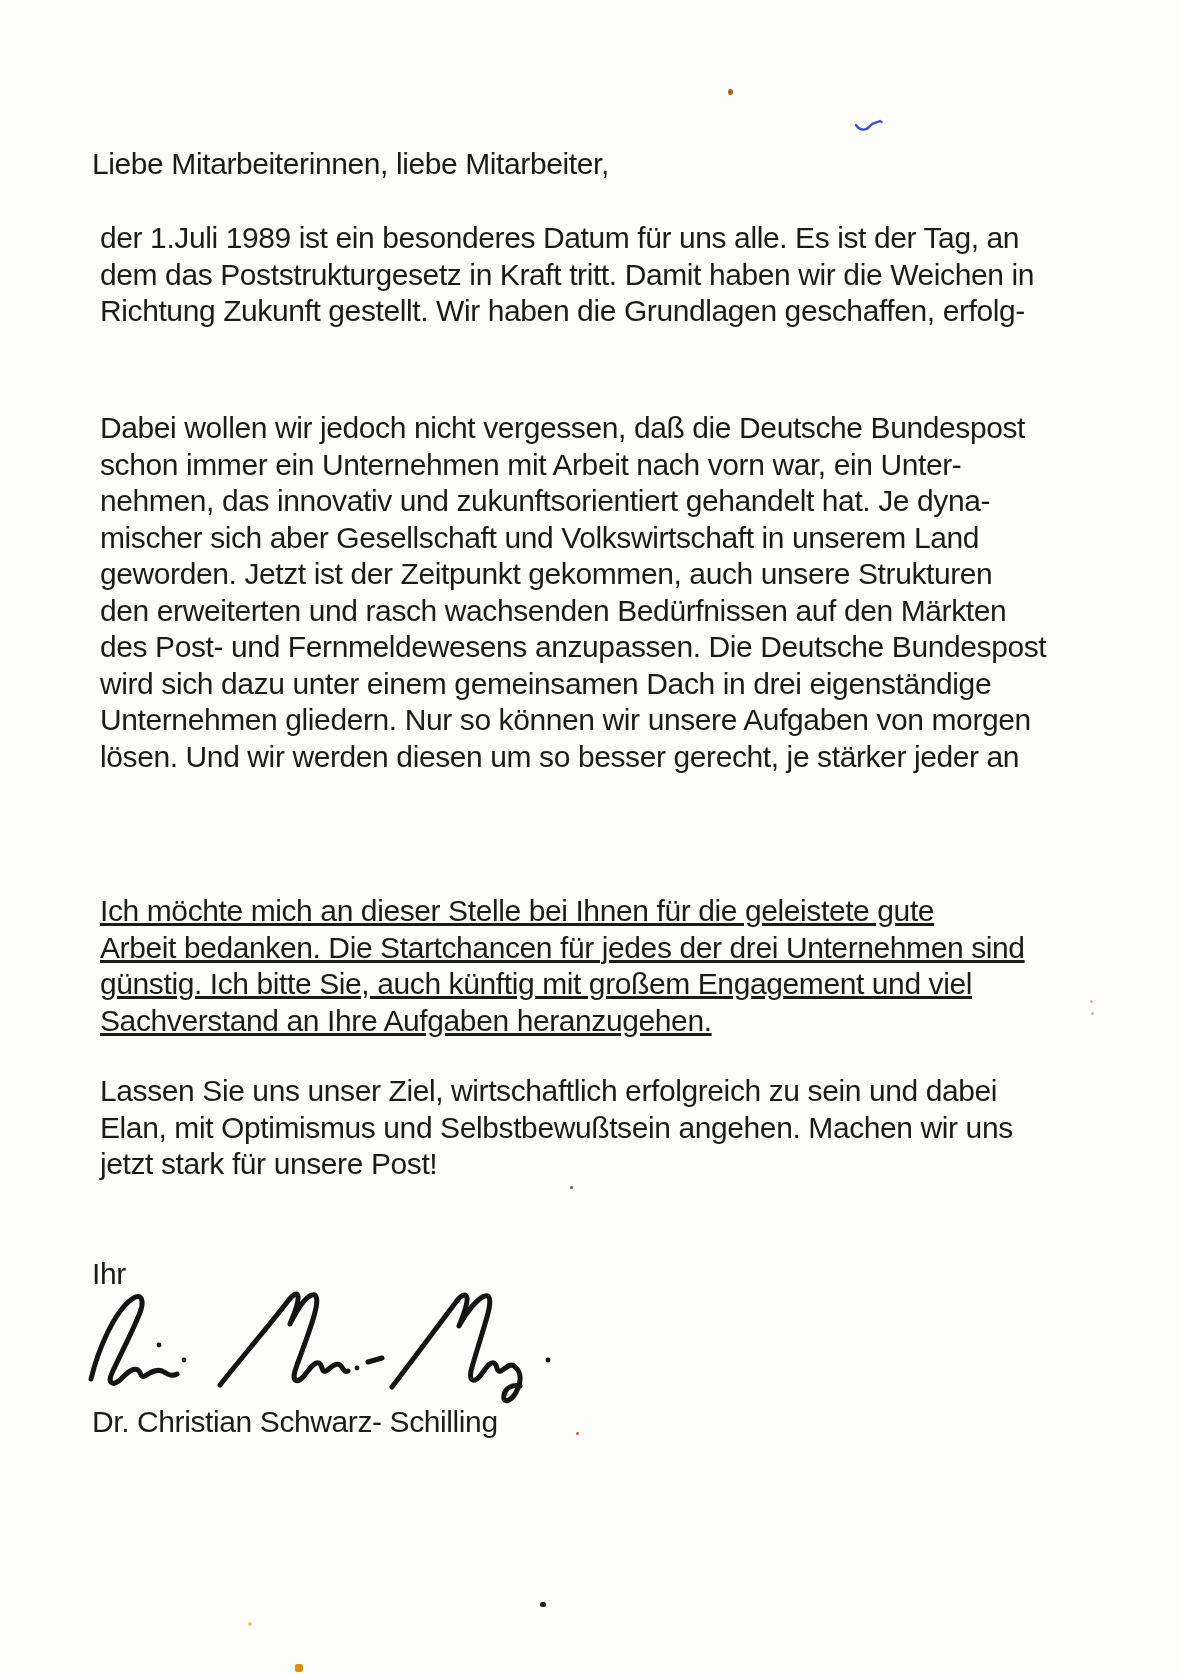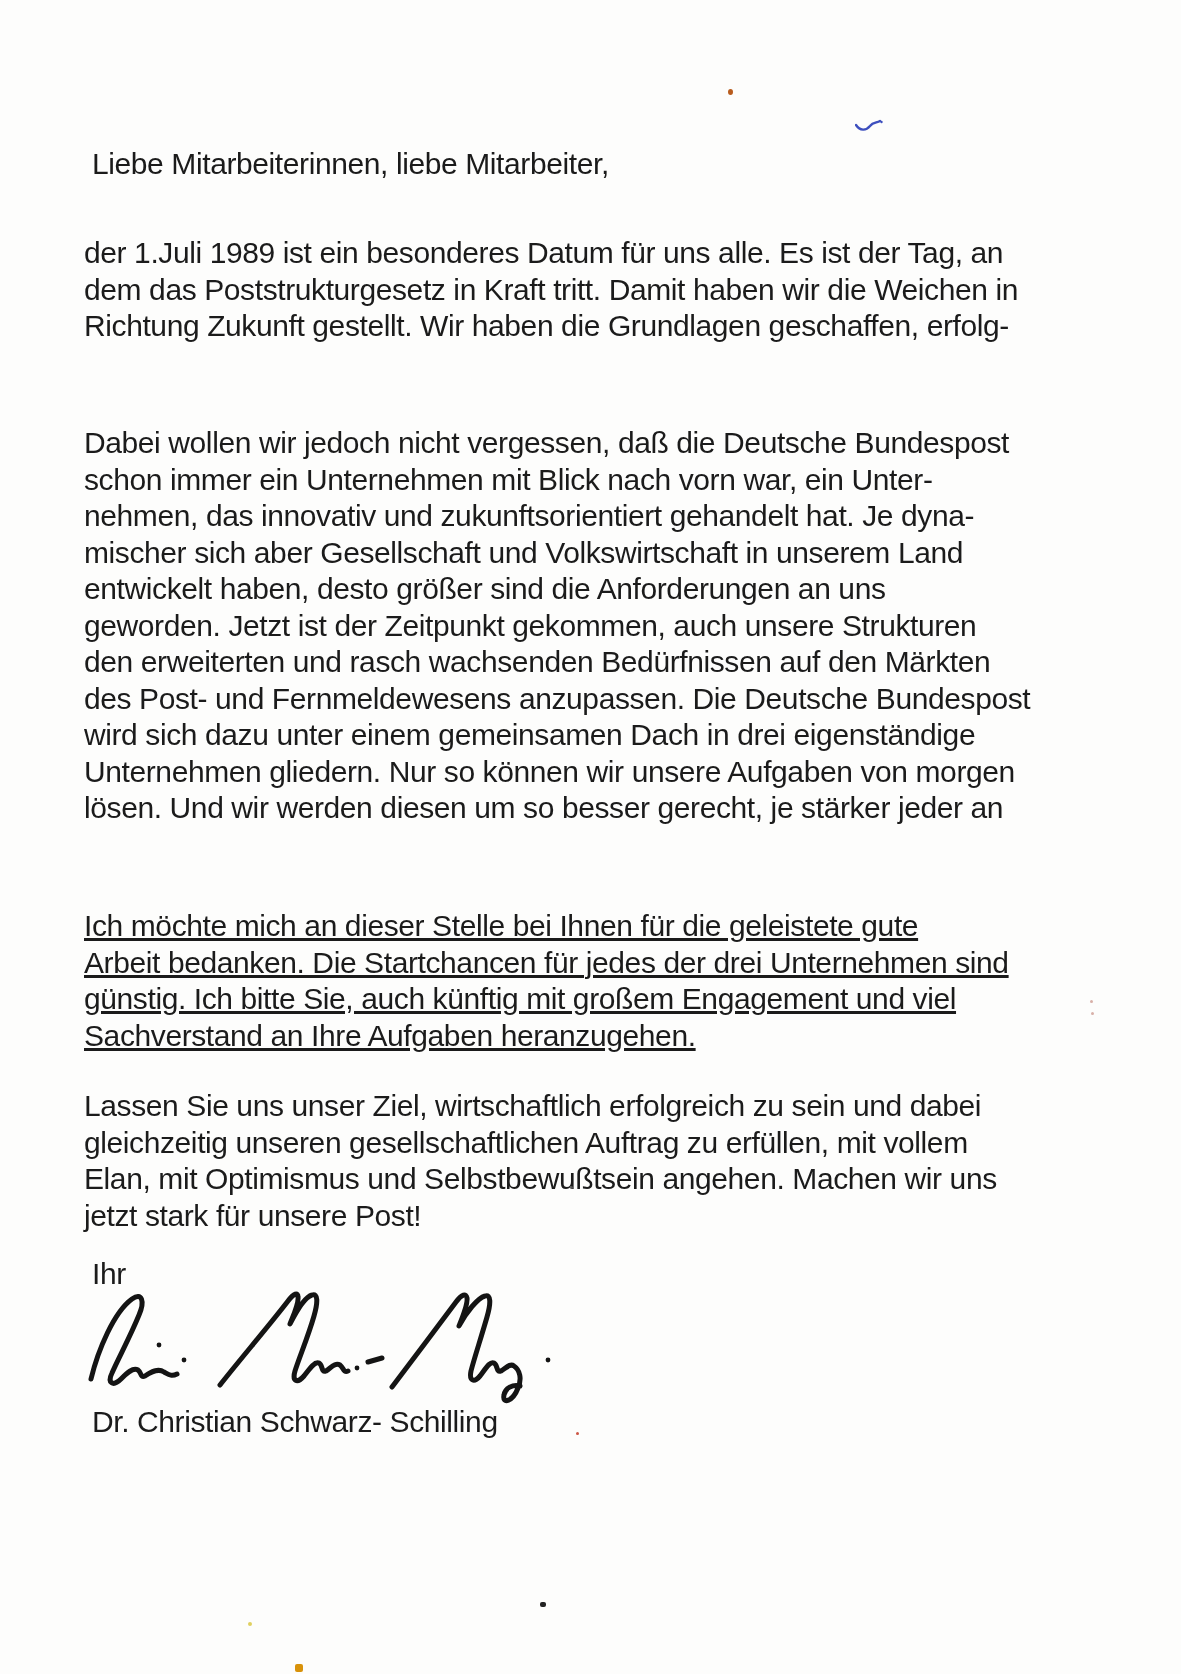--- a/index.html
+++ b/index.html
@@ -22,21 +22,21 @@
   .abs { position: absolute; }
   .line {
     white-space: nowrap;
     height: 36.5px;
     line-height: 36.5px;
   }
   .salutation, .closing, .sig-name {
     white-space: nowrap;
     line-height: 36.5px;
   }
-  .paragraph { left: 84px; margin-top: 15px; }
+  .paragraph { left: 100px; }
   .signature-svg { pointer-events: none; }
   .speck { border-radius: 50%; }
   .speck-orange-dot  { left: 728px; top: 89px;  width: 5px; height: 6px; background: #b85c1e; }
   .speck-ihr-dot     { left: 570px; top: 1186px; width: 3px; height: 3px; background: #5a5a5a; }
   .speck-gray-colon-a{ left: 1090px; top: 1000px; width: 3px; height: 3px; background: #d8b0a8; }
   .speck-gray-colon-b{ left: 1091px; top: 1012px; width: 3px; height: 3px; background: #d8b0a8; }
   .speck-red-tiny    { left: 576px; top: 1432px; width: 3px; height: 3px; background: #cc5544; }
   .speck-black       { left: 540px; top: 1602px; width: 6px; height: 5px; background: #222222; border-radius: 2px; }
   .speck-yellow      { left: 248px; top: 1622px; width: 4px; height: 4px; background: #e0d060; }
   .speck-orange-big  { left: 295px; top: 1664px; width: 8px; height: 8px; background: #d8920a; border-radius: 2px; }
@@ -49,42 +49,40 @@
   <div class="abs salutation" style="left:92px; top:146px;">Liebe Mitarbeiterinnen, liebe Mitarbeiter,</div>
 
   <div class="abs paragraph" style="top:220px;">
       <div class="line">der 1.Juli 1989 ist ein besonderes Datum für uns alle. Es ist der Tag, an</div>
       <div class="line">dem das Poststrukturgesetz in Kraft tritt. Damit haben wir die Weichen in</div>
       <div class="line">Richtung Zukunft gestellt. Wir haben die Grundlagen geschaffen, erfolg-</div>
     </div>
 
   <div class="abs paragraph" style="top:410px;">
       <div class="line">Dabei wollen wir jedoch nicht vergessen, daß die Deutsche Bundespost</div>
-      <div class="line">schon immer ein Unternehmen mit Blick nach vorn war, ein Unter-</div>
+      <div class="line">schon immer ein Unternehmen mit Arbeit nach vorn war, ein Unter-</div>
       <div class="line">nehmen, das innovativ und zukunftsorientiert gehandelt hat. Je dyna-</div>
       <div class="line">mischer sich aber Gesellschaft und Volkswirtschaft in unserem Land</div>
-      <div class="line">entwickelt haben, desto größer sind die Anforderungen an uns</div>
       <div class="line">geworden. Jetzt ist der Zeitpunkt gekommen, auch unsere Strukturen</div>
       <div class="line">den erweiterten und rasch wachsenden Bedürfnissen auf den Märkten</div>
       <div class="line">des Post- und Fernmeldewesens anzupassen. Die Deutsche Bundespost</div>
       <div class="line">wird sich dazu unter einem gemeinsamen Dach in drei eigenständige</div>
       <div class="line">Unternehmen gliedern. Nur so können wir unsere Aufgaben von morgen</div>
       <div class="line">lösen. Und wir werden diesen um so besser gerecht, je stärker jeder an</div>
     </div>
 
   <div class="abs paragraph" style="top:893px;text-decoration:underline;">
       <div class="line">Ich möchte mich an dieser Stelle bei Ihnen für die geleistete gute</div>
       <div class="line">Arbeit bedanken. Die Startchancen für jedes der drei Unternehmen sind</div>
       <div class="line">günstig. Ich bitte Sie, auch künftig mit großem Engagement und viel</div>
       <div class="line">Sachverstand an Ihre Aufgaben heranzugehen.</div>
     </div>
 
   <div class="abs paragraph" style="top:1073px;">
       <div class="line">Lassen Sie uns unser Ziel, wirtschaftlich erfolgreich zu sein und dabei</div>
-      <div class="line">gleichzeitig unseren gesellschaftlichen Auftrag zu erfüllen, mit vollem</div>
       <div class="line">Elan, mit Optimismus und Selbstbewußtsein angehen. Machen wir uns</div>
       <div class="line">jetzt stark für unsere Post!</div>
     </div>
 
   <div class="abs closing" style="left:92px; top:1256px;">Ihr</div>
 
   <svg class="abs signature-svg" style="left:86px; top:1288px;" width="475" height="122" viewBox="0 0 475 122" aria-hidden="true">
     <g fill="none" stroke="#141414" stroke-width="5" stroke-linecap="round" stroke-linejoin="round">
 
       <path d="M5,91 C12,62 28,24 46,11 C56,4 59,13 53,27 C44,49 32,71 26,85 C21,95 27,99 35,91 C41,85 47,79 52,82 C56,85 54,90 59,88 C65,84 72,80 78,84 C82,86 85,89 91,86"></path>

